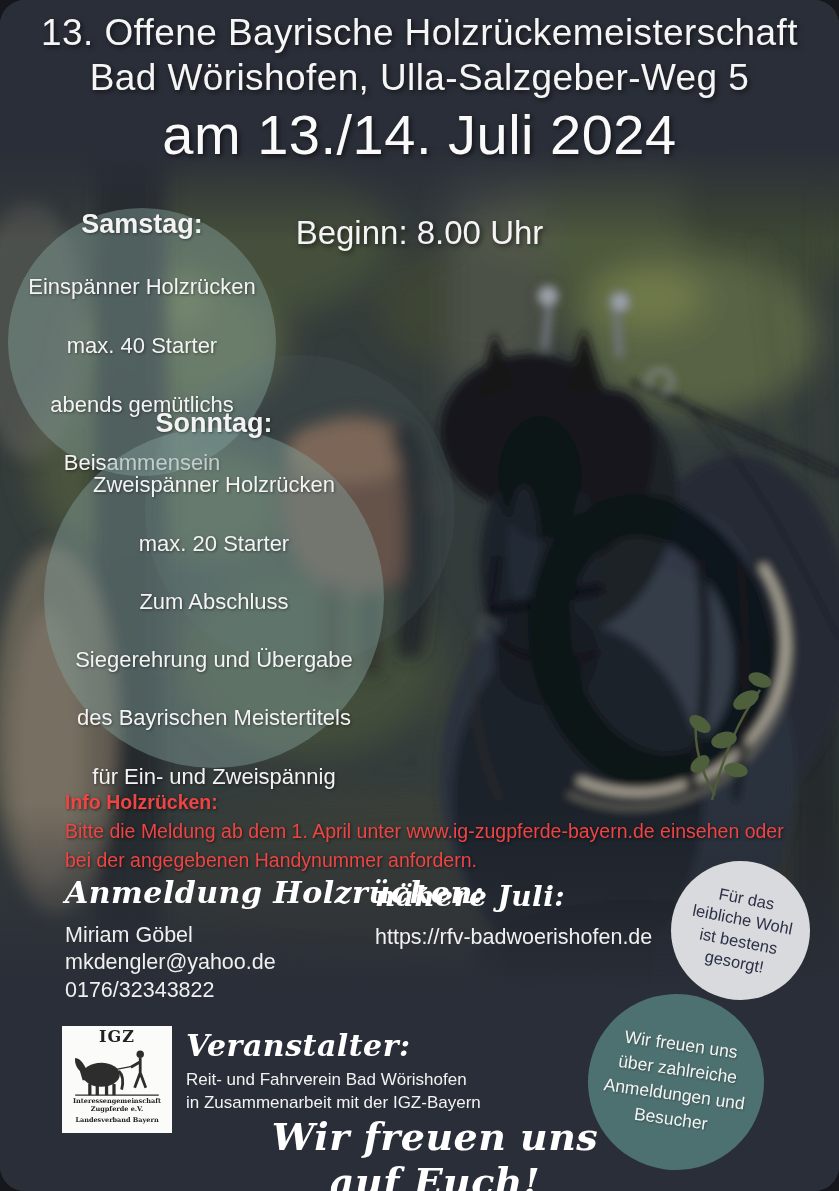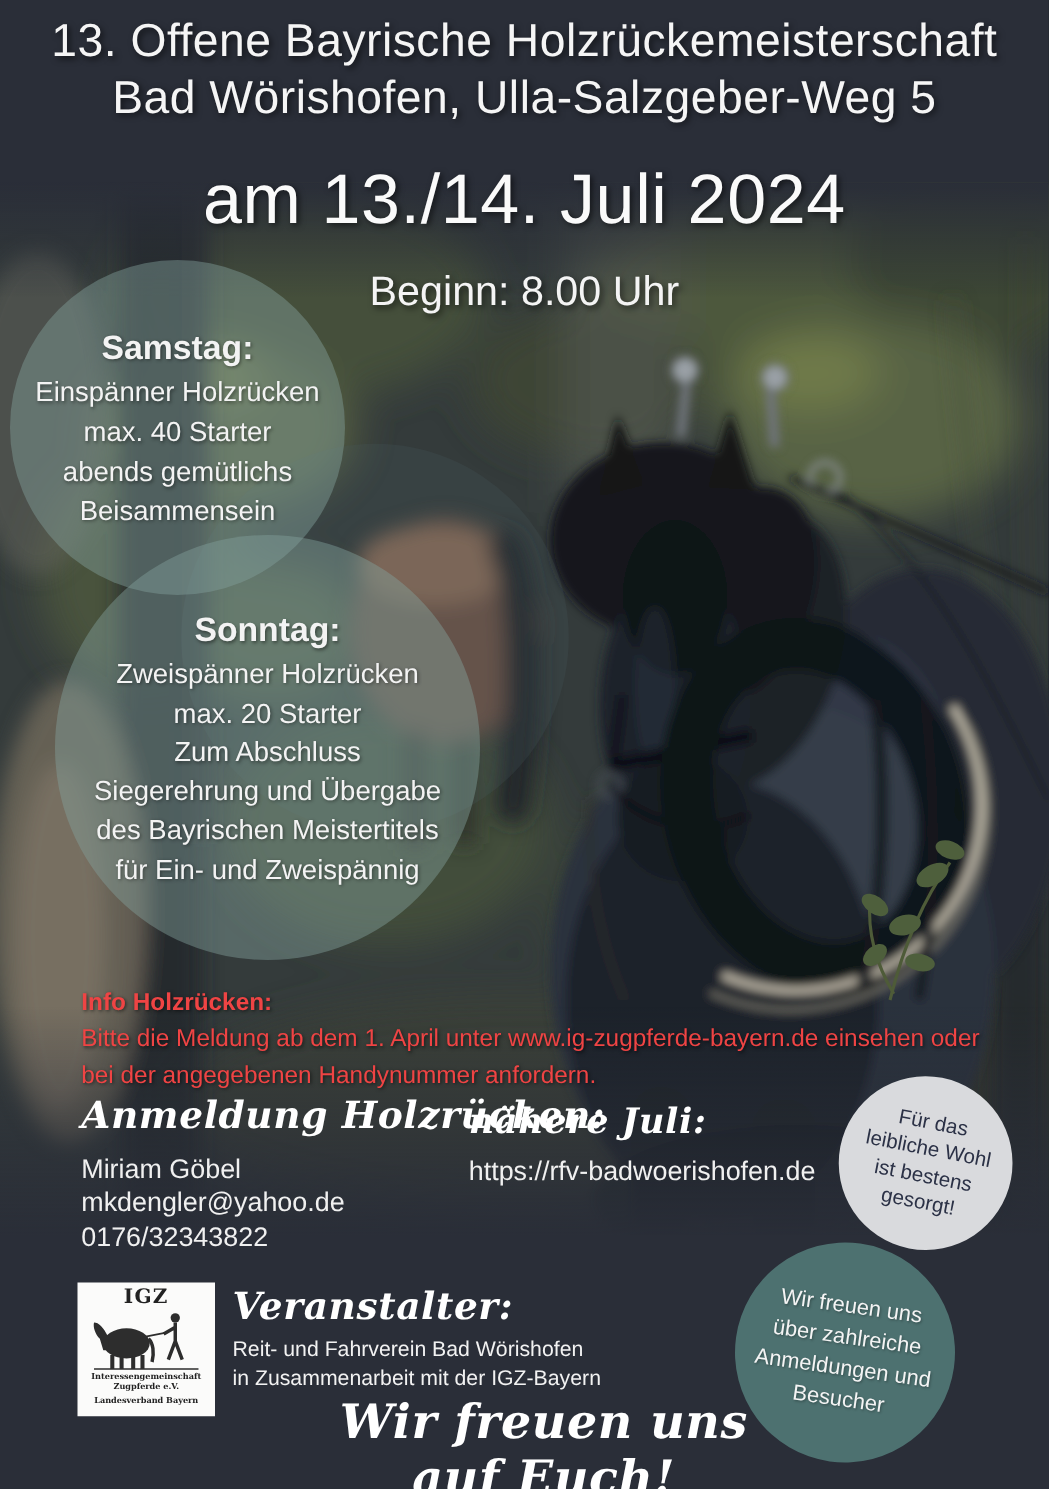--- a/index.html
+++ b/index.html
@@ -1,35 +1,37 @@
 <!DOCTYPE html>
 <html><head>
 <meta charset="utf-8">
 <style>
   html,body{margin:0;padding:0;background:#15171c;}
   .poster{
     position:relative;width:839px;height:1191px;overflow:hidden;
     background:#2a2e38;color:#f3f3f3;
     font-family:"Liberation Sans",sans-serif;
+    border-radius:25px;
   }
   .bg{position:absolute;inset:0;width:839px;height:1191px;display:block;}
   .abs{position:absolute;}
   .ctr{left:0;width:100%;text-align:center;}
   .shadowed{text-shadow:2px 2px 5px rgba(0,0,0,.6);}
 
   .title-line{font-size:37px;font-weight:300;letter-spacing:.4px;color:#f5f5f5;}
   .t1{top:12px;}
   .t2{top:57px;}
-  .date-line{top:102px;font-size:56px;font-weight:300;letter-spacing:.5px;color:#fafafa;margin-top:24px;}
+  .date-line{top:102px;font-size:56px;font-weight:300;letter-spacing:.5px;color:#fafafa;}
   .begin-line{top:214px;font-size:33px;font-weight:300;color:#f4f4f4;}
 
   .bubble{
     border-radius:50%;display:flex;flex-direction:column;justify-content:center;
     text-align:center;background:rgba(130,160,155,.45);
     text-shadow:1px 1px 3px rgba(0,0,0,.45);
+    gap:27px;
   }
   .bubble .bh{font-weight:bold;}
   .bubble-sat{left:8px;top:208px;width:268px;height:268px;font-size:22px;line-height:1.45;}
   .bubble-sat .bh{font-size:27px;}
   .bubble-sun{left:44px;top:428px;width:340px;height:340px;font-size:22px;line-height:1.42;}
   .bubble-sun .bh{font-size:27px;}
 
   .info-block{left:65px;top:788px;font-size:19.5px;line-height:1.48;color:#ef4444;
     text-shadow:1px 1px 3px rgba(0,0,0,.6);}
   .info-block .ih{font-weight:bold;}

